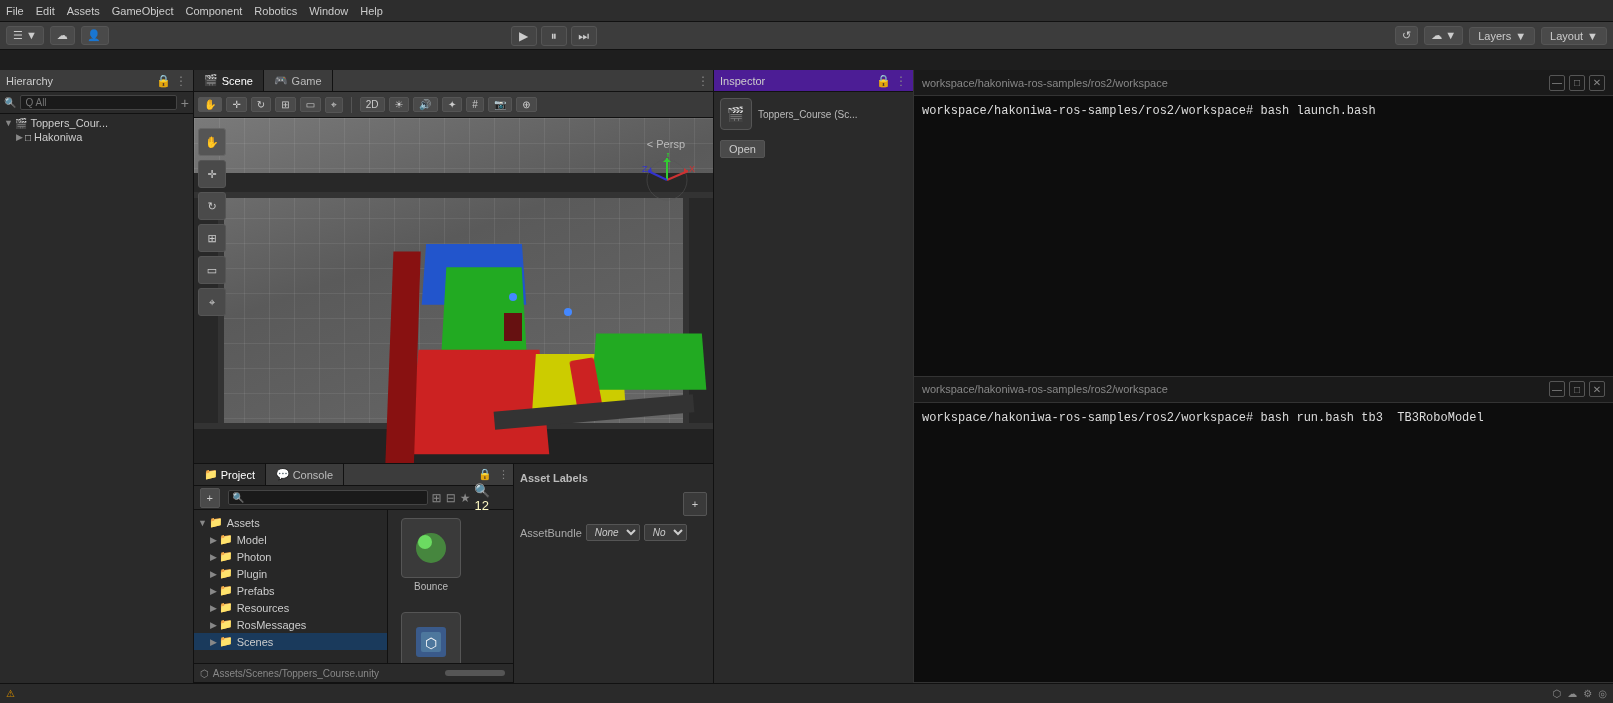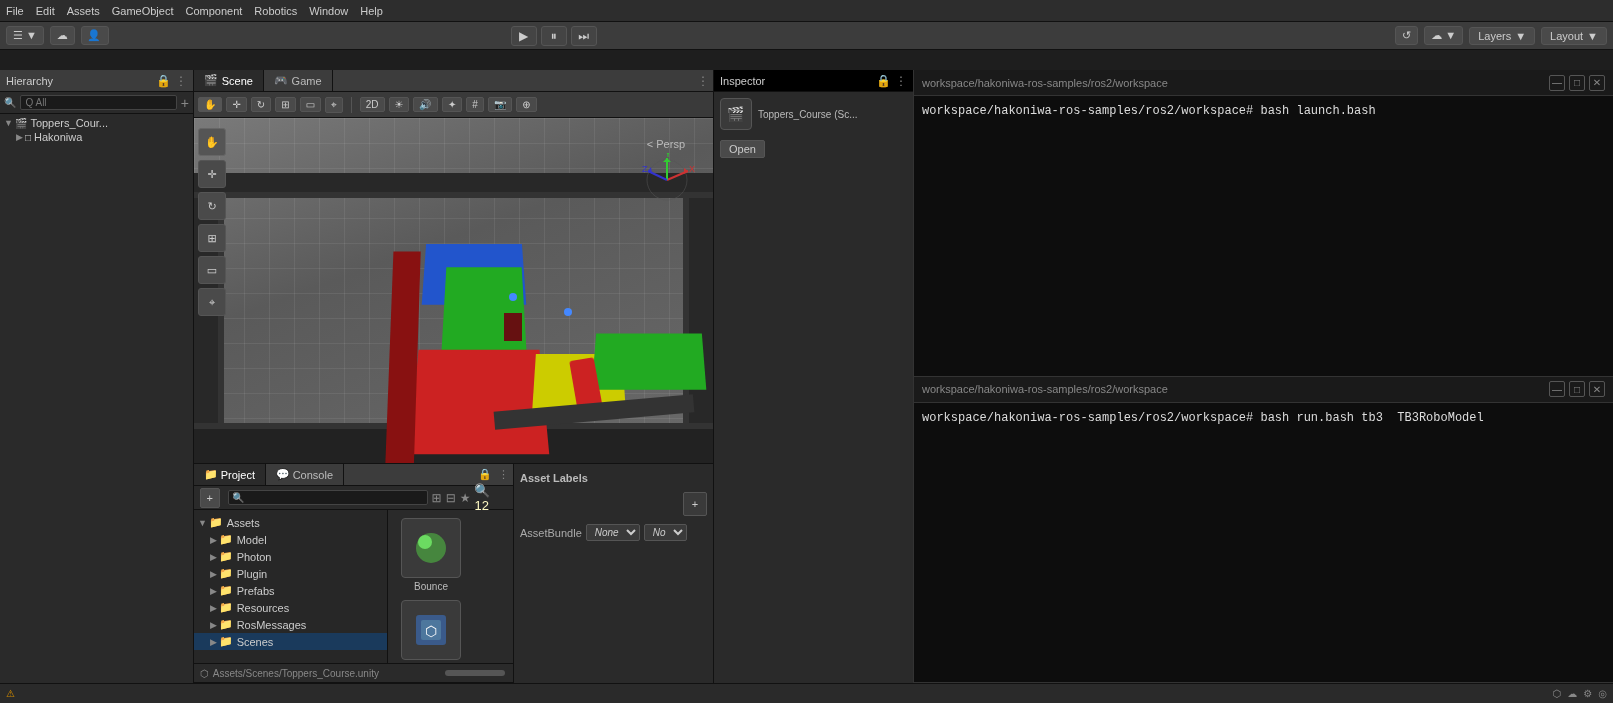--- a/index.html
+++ b/index.html
@@ -46,29 +46,29 @@
     .project-panel { flex: 1; background: #2a2a2a; display: flex; flex-direction: column; }
     .project-tabs { height: 22px; background: #3c3c3c; display: flex; align-items: center; border-bottom: 1px solid #111; }
     .project-tab { padding: 3px 10px; font-size: 11px; cursor: pointer; color: #bbb; border-right: 1px solid #111; height: 100%; display: flex; align-items: center; }
     .project-tab.active { background: #2a2a2a; color: #fff; }
     .project-toolbar { height: 24px; background: #2a2a2a; display: flex; align-items: center; padding: 0 6px; border-bottom: 1px solid #111; gap: 4px; }
     .project-content { display: flex; flex: 1; overflow: hidden; }
     .asset-tree { width: 194px; background: #272727; border-right: 1px solid #111; overflow-y: auto; padding: 4px 0; flex-shrink: 0; }
     .asset-tree-item { display: flex; align-items: center; padding: 2px 4px; cursor: pointer; font-size: 11px; }
     .asset-tree-item.selected { background: #1a3a5c; }
     .folder-icon { color: #c8a050; margin-right: 4px; font-size: 11px; }
-    .asset-grid { flex: 1; display: flex; flex-wrap: wrap; align-content: flex-start; padding: 8px; gap: 8px; overflow-y: auto; }
+    .asset-grid { flex: 1; display: flex; flex-wrap: wrap; align-content: flex-start; padding: 8px; gap: 20px; overflow-y: auto; }
     .asset-item { display: flex; flex-direction: column; align-items: center; width: 70px; cursor: pointer; }
     .asset-thumb { width: 60px; height: 60px; background: #3a3a3a; border: 1px solid #555; border-radius: 4px; display: flex; align-items: center; justify-content: center; }
     .asset-label { font-size: 10px; color: #bbb; text-align: center; margin-top: 3px; max-width: 70px; overflow: hidden; text-overflow: ellipsis; white-space: nowrap; }
     .status-bar { height: 20px; background: #2a2a2a; border-top: 1px solid #111; display: flex; align-items: center; padding: 0 6px; font-size: 10px; color: #888; gap: 8px; flex-shrink: 0; }
 
     
     .inspector-panel { width: 200px; background: #2a2a2a; border-left: 1px solid #111; display: flex; flex-direction: column; flex-shrink: 0; }
-    .inspector-header { height: 22px; background: #000000; display: flex; align-items: center; padding: 0 6px; border-bottom: 1px solid #111; }
+    .inspector-header { height: 22px; background: #4c1d95; display: flex; align-items: center; padding: 0 6px; border-bottom: 1px solid #111; }
     .inspector-content { flex: 1; padding: 6px; overflow-y: auto; }
     .insp-scene-row { display: flex; align-items: center; gap: 6px; margin-bottom: 6px; }
     .insp-scene-icon { width: 32px; height: 32px; background: #3a3a3a; border: 1px solid #555; border-radius: 4px; display: flex; align-items: center; justify-content: center; color: #fff; font-size: 14px; }
     .open-btn { background: #4a4a4a; border: 1px solid #555; border-radius: 2px; color: #ccc; font-size: 11px; padding: 2px 8px; cursor: pointer; margin-top: 4px; }
     .asset-bundle-row { display: flex; align-items: center; gap: 4px; font-size: 11px; color: #aaa; }
     .small-dropdown { background: #3a3a3a; border: 1px solid #555; border-radius: 2px; color: #ccc; font-size: 10px; padding: 1px 4px; font-style: italic; }
 
     
     .terminals-area { width: 700px; background: #0d0d0d; display: flex; flex-direction: column; flex-shrink: 0; border-left: 1px solid #333; }
     .terminal-instance { flex: 1; display: flex; flex-direction: column; border-bottom: 1px solid #333; }

